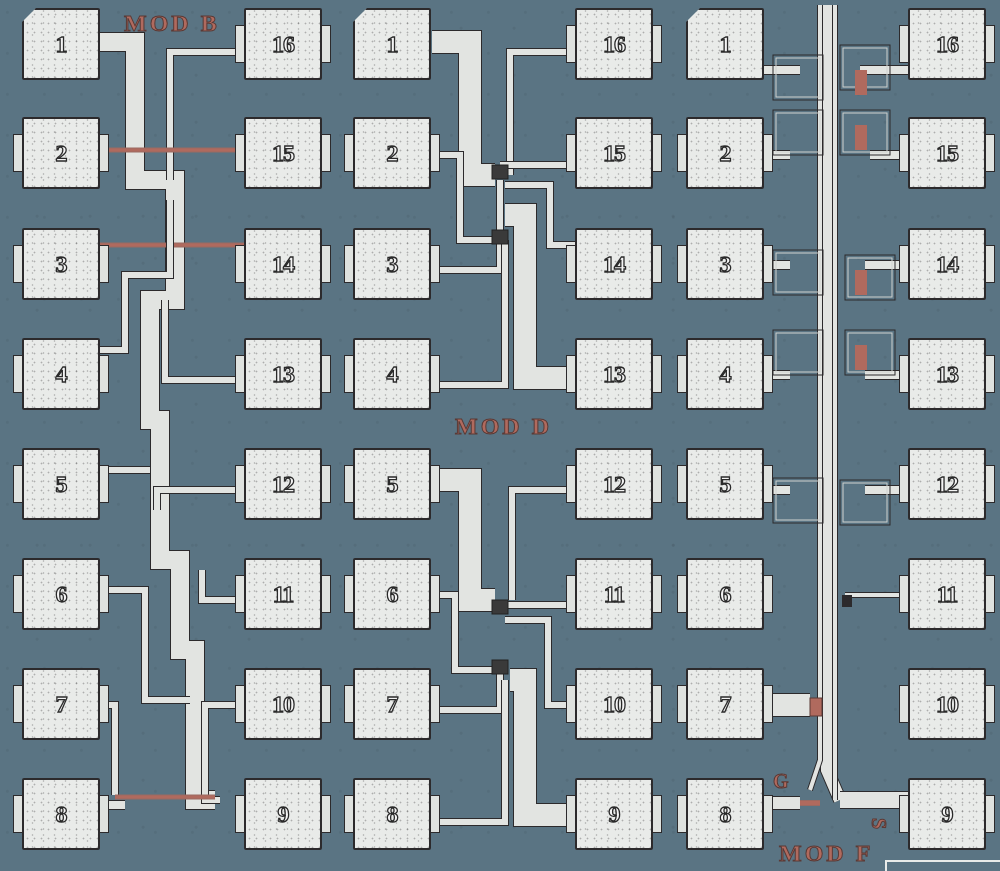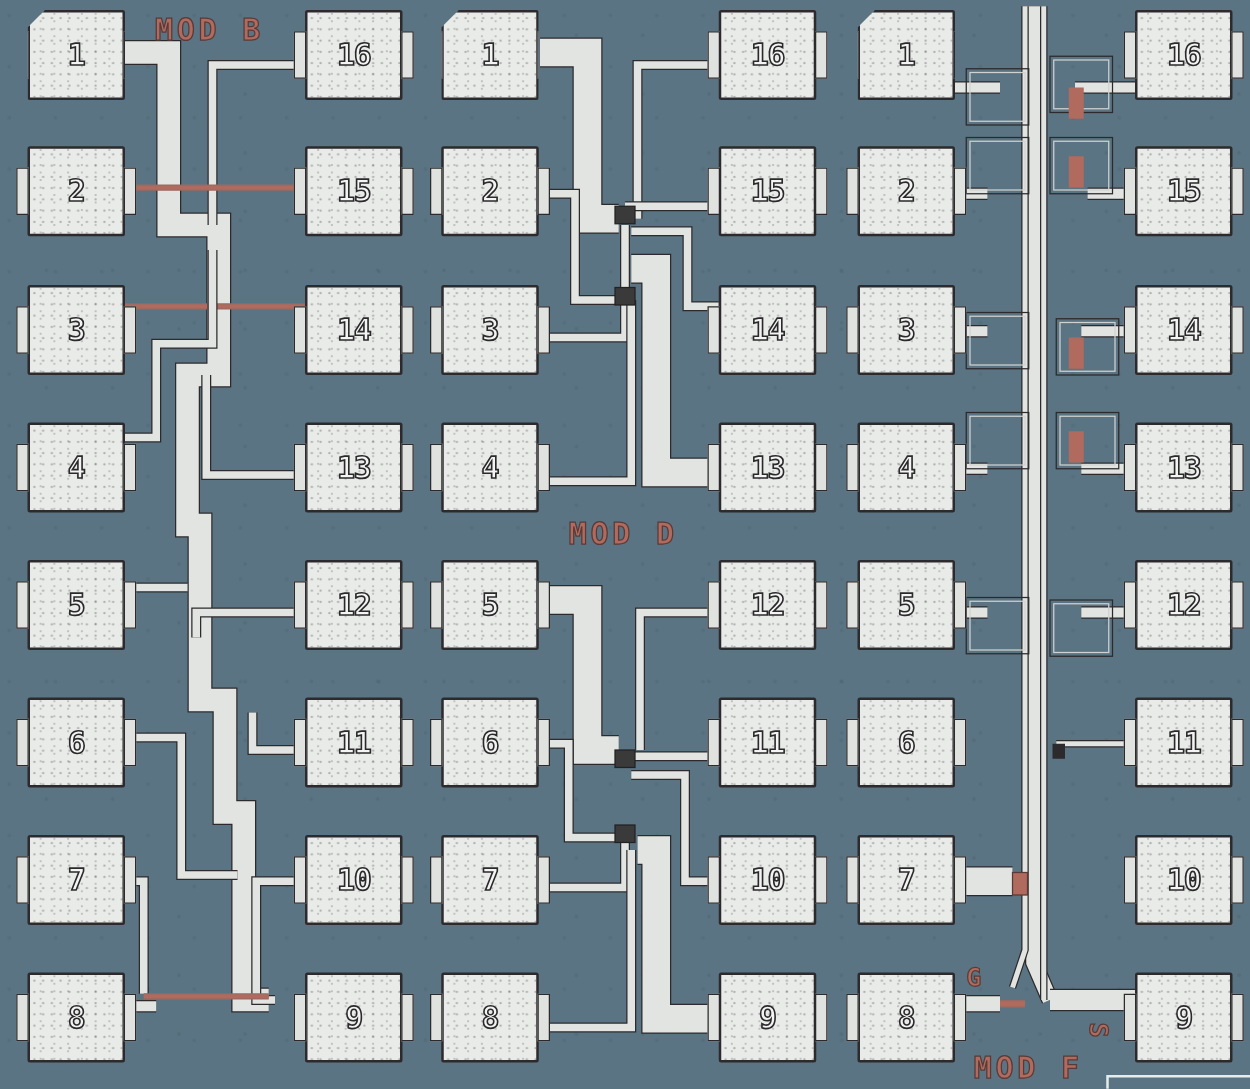--- a/index.html
+++ b/index.html
@@ -1,21 +1,21 @@
 <!DOCTYPE html>
 <html><head>
 <meta charset="utf-8">
 <style>
   html,body{margin:0;padding:0;}
   body{width:1000px;height:871px;overflow:hidden;background:#5b7584;position:relative;font-family:"DejaVu Sans Mono","Liberation Mono",monospace;}
   #die{position:absolute;left:0;top:0;width:1000px;height:871px;
     background:
       radial-gradient(circle at 20% 30%, rgba(0,0,0,0.05) 0 1px, transparent 2px) 0 0/37px 41px,
       radial-gradient(circle at 70% 60%, rgba(0,0,0,0.06) 0 1px, transparent 2px) 0 0/53px 47px,
-      #5a7483;}
+      #5a7483; font-family: Liberation Serif, serif;}
   svg#routes{position:absolute;left:0;top:0;}
   .pad{position:absolute;width:78px;height:72px;box-sizing:border-box;
     background:
       radial-gradient(circle, rgba(60,60,60,0.35) 0 0.6px, transparent 1.2px) 0 0/7px 9px,
       radial-gradient(circle, rgba(60,60,60,0.25) 0 0.6px, transparent 1.2px) 3px 4px/11px 6px,
       #e9ebe9;
     border:2px solid #2c2a2c;border-radius:2px;}
   .pad.chamfer{clip-path:polygon(14px 0,100% 0,100% 100%,0 100%,0 14px);}
   .tab{position:absolute;width:10px;height:38px;top:15px;background:#dfe2df;border:1px solid #2c2a2c;box-sizing:border-box;}
   .tab.l{left:-11px;} .tab.r{right:-11px;}

